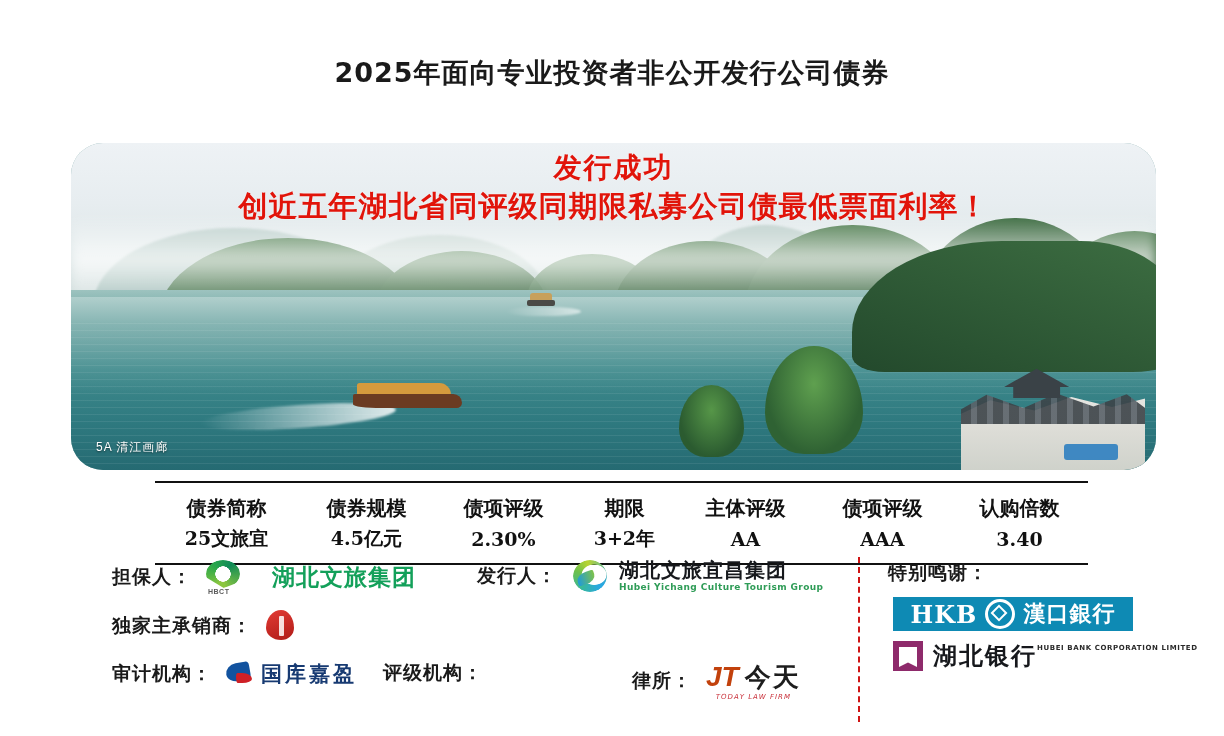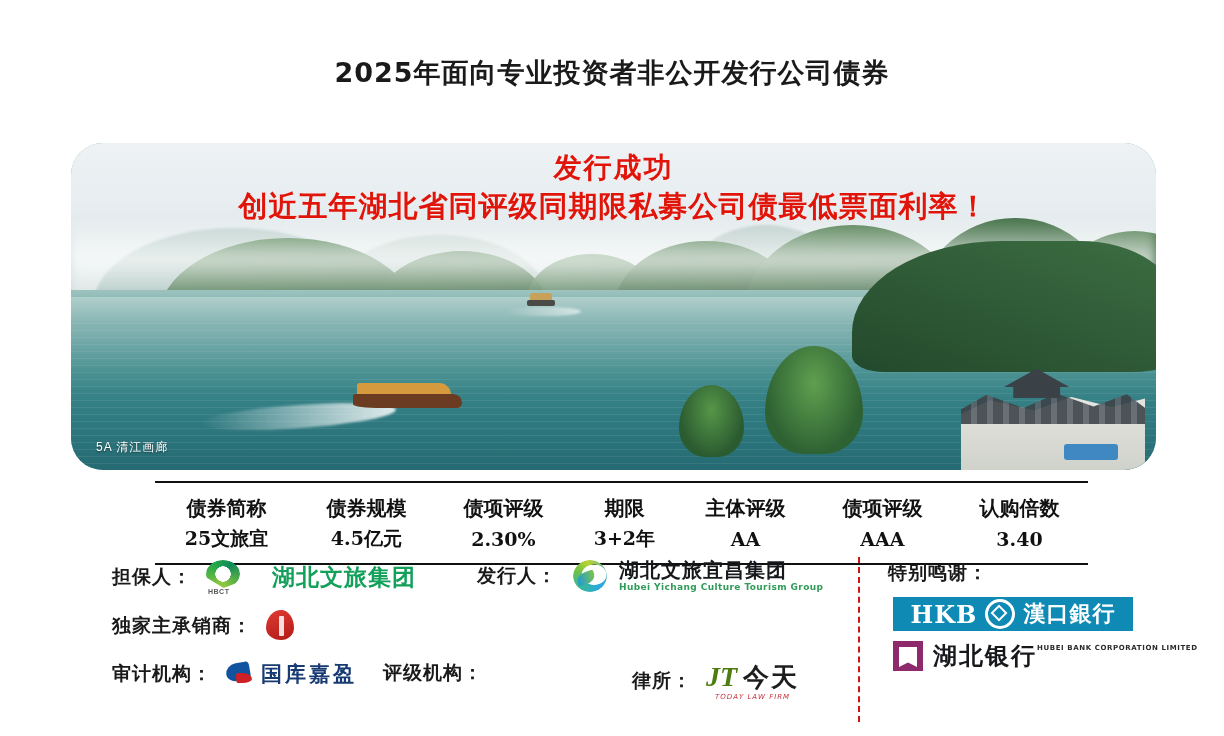--- a/index.html
+++ b/index.html
@@ -214,21 +214,21 @@
   }
   .ccxi-mark{width:20px;height:18px;border:2px solid #fff;border-radius:50% 50% 44% 44%;margin-right:5px;position:relative;}
   .ccxi-mark::after{content:"";position:absolute;left:3px;top:4px;width:7px;height:7px;border:2px solid #fff;border-radius:50%;}
   .ccxi-texts{display:flex;flex-direction:column;line-height:1.05;}
   .ccxi-cn{font-family:"DejaVu Sans","Liberation Sans",sans-serif;font-weight:bold;font-size:11px;letter-spacing:.4px;}
   .ccxi-en{font-family:"DejaVu Sans","Liberation Sans",sans-serif;font-weight:bold;font-size:8px;text-align:right;letter-spacing:.5px;}
 
   
   .logo-jt{display:flex;flex-direction:column;align-items:center;}
   .jt-row{display:flex;align-items:baseline;}
-  .jt-mark{font-family:Liberation Serif, serif;font-weight:bold;font-size:28px;color:#4d7c0f;font-style:italic;margin-right:6px;}
+  .jt-mark{font-family:Liberation Sans, sans-serif;font-weight:bold;font-size:28px;color:#c2410c;font-style:italic;margin-right:6px;}
   .jt-cn{font-family:"DejaVu Serif","Liberation Serif",serif;font-weight:bold;font-size:26px;color:#1d1d1d;letter-spacing:2px;}
   .jt-en{font-family:"DejaVu Sans","Liberation Sans",sans-serif;font-size:7px;color:#c9303a;letter-spacing:1px;font-style:italic;margin-top:-2px;}
 
   
   .dashed-divider{
     position:absolute;left:858px;top:557px;width:0;height:165px;
     border-left:2.5px dashed #d01414;
   }
   .thanks-label{position:absolute;left:888px;top:560px;}
   .logo-hkb{

